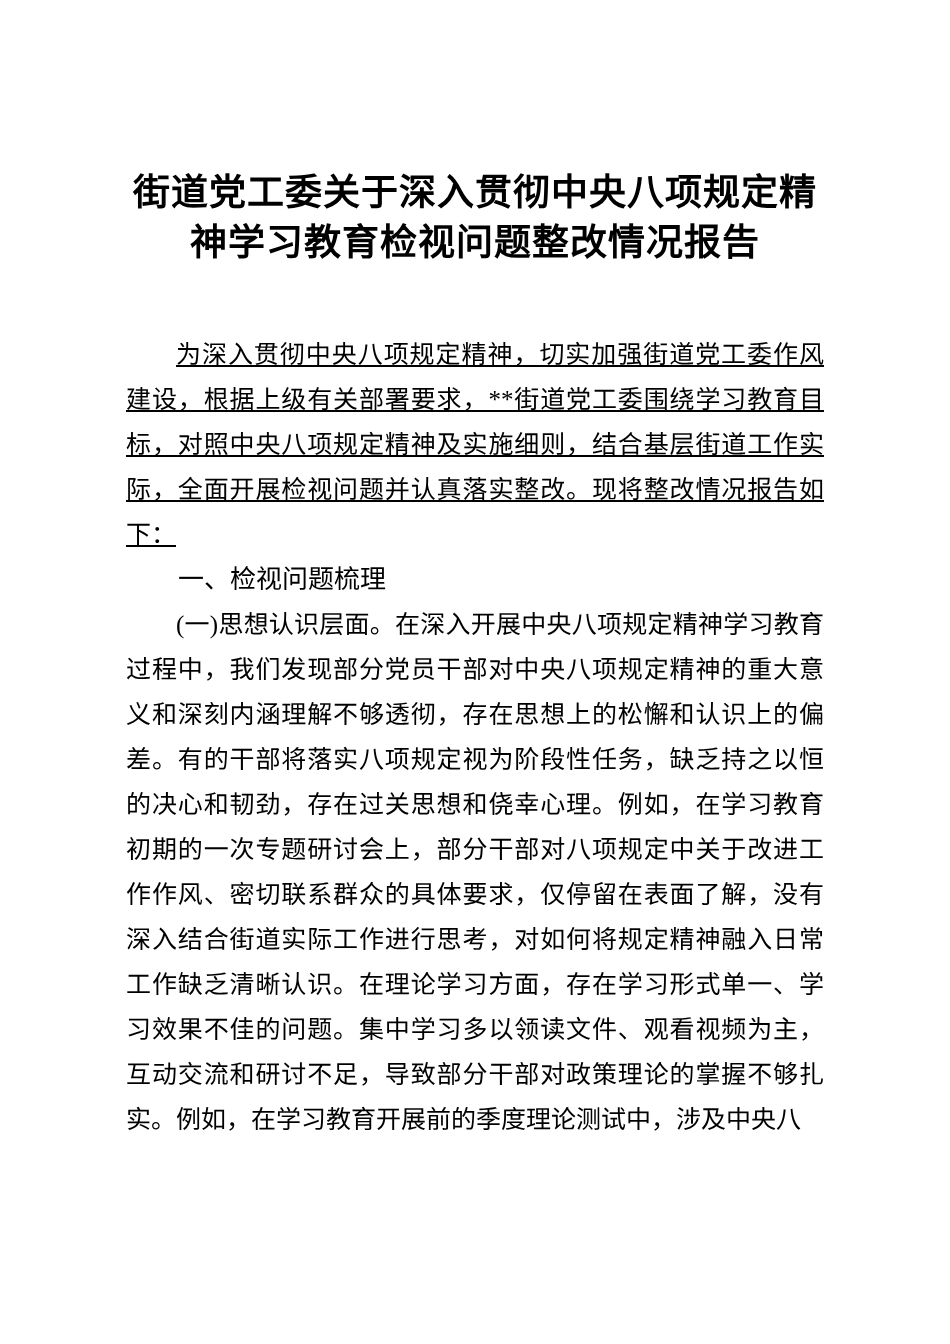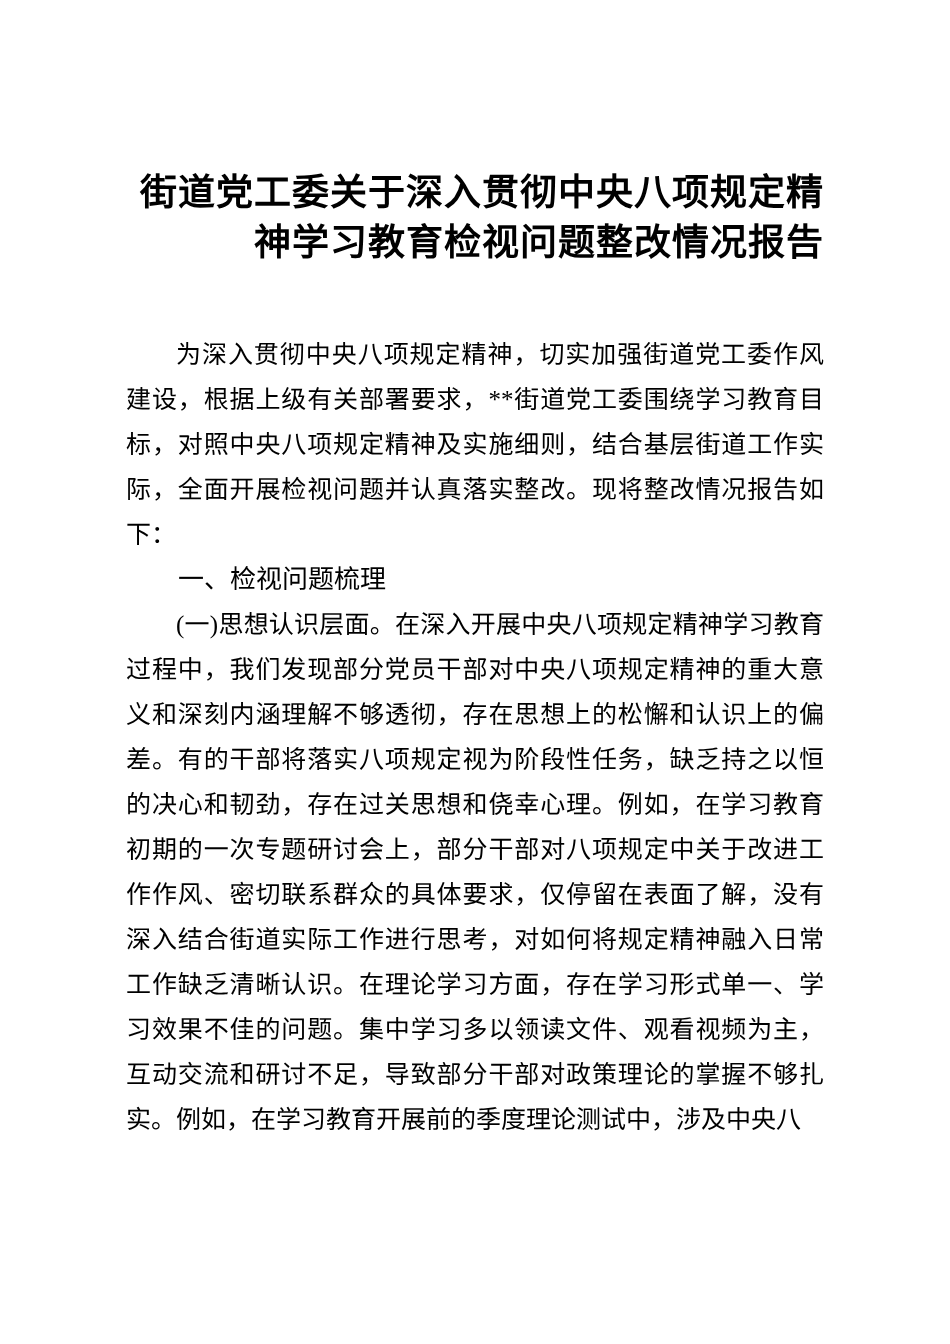--- a/index.html
+++ b/index.html
@@ -17,35 +17,36 @@
     padding: 168px 126px 0 126px;
     color: #000000;
   }
   .doc-title {
     margin: 0;
     font-family: "Liberation Sans", "DejaVu Sans", sans-serif;
     font-weight: 700;
     font-size: 37px;
     line-height: 50px;
     letter-spacing: 1px;
-    text-align: right;
+    text-align: center;
     color: #000000;
   }
   .body-text {
     margin: 0;
     font-family: "Liberation Serif", "DejaVu Serif", serif;
     font-size: 25px;
     line-height: 45px;
     text-align: justify;
     text-indent: 2em;
     color: #000000;
     word-break: break-all;
   }
   .intro-paragraph {
     margin-top: 64px;
+    text-decoration: underline;
   }
   .section-heading {
     margin: 0;
     font-family: "Liberation Sans", "DejaVu Sans", sans-serif;
     font-weight: 400;
     font-size: 26px;
     line-height: 45px;
     text-indent: 2em;
     text-align: left;
     color: #000000;

